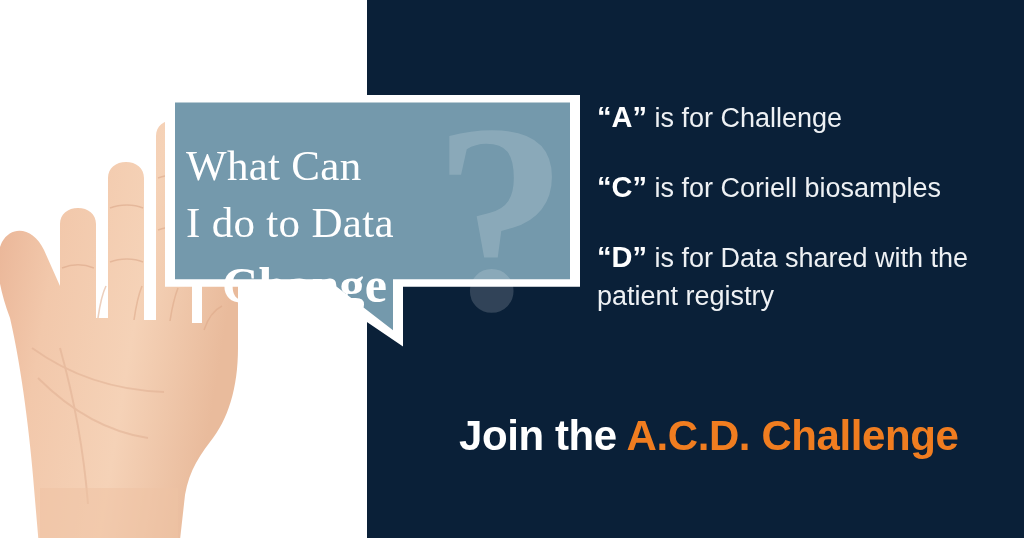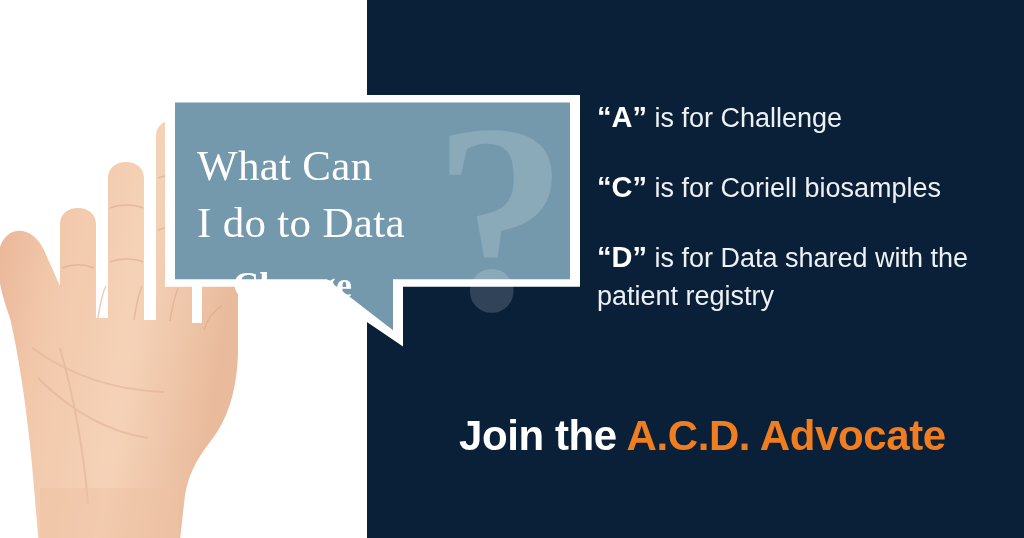--- a/index.html
+++ b/index.html
@@ -61,36 +61,36 @@
     right: 2px; top: -22px;
     font-family: "Liberation Serif", serif;
     font-weight: 700;
     font-size: 270px;
     line-height: 1;
     color: rgba(255,255,255,0.16);
     user-select: none;
   }
   .bubble-lines {
     position: absolute;
-    left: 22px; top: 32px;
+    left: 11px; top: 32px;
     right: 6px;
   }
   .line-light {
     font-family: "Liberation Serif", serif;
     font-weight: 400;
     font-size: 43px;
     line-height: 57px;
     color: #ffffff;
     letter-spacing: 0.3px;
     white-space: nowrap;
   }
   .line-bold {
     font-family: "Liberation Serif", serif;
     font-weight: 700;
-    font-size: 36px;
+    font-size: 50px;
     line-height: 60px;
     color: #ffffff;
     margin-top: 4px;
     margin-left: 36px;
     letter-spacing: 0.2px;
     white-space: nowrap;
   }
 
   
   .acd-list {
@@ -231,16 +231,16 @@
     </div>
     <div class="acd-item">
       <span class="acd-key">“C”</span><span> is for Coriell biosamples</span>
     </div>
     <div class="acd-item">
       <span class="acd-key">“D”</span><span> is for Data shared with the patient registry</span>
     </div>
   </div>
 
   <div class="cta">
-    <span class="cta-join">Join the </span><span class="cta-acd">A.C.D. Advocate</span>
+    <span class="cta-join">Join the </span><span class="cta-acd">A.C.D. Challenge</span>
   </div>
 
 </div>
 
 </body></html>

